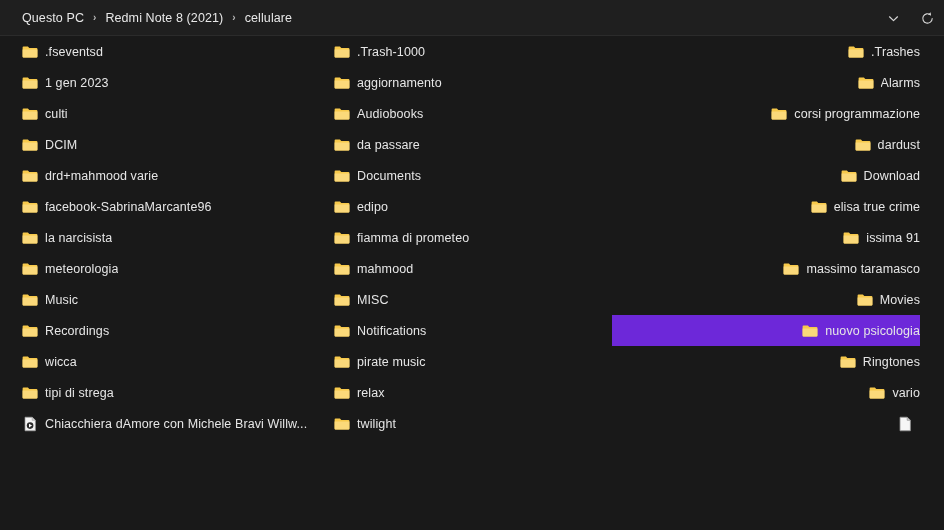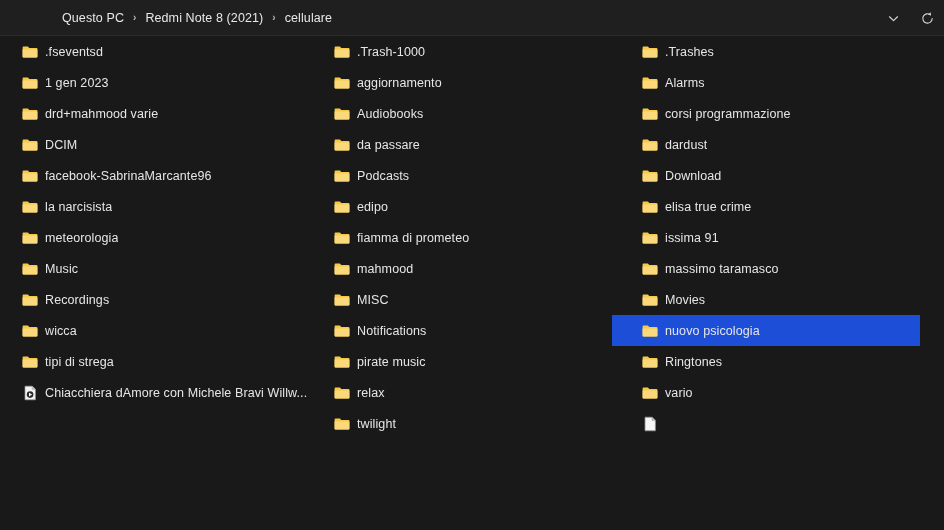--- a/index.html
+++ b/index.html
@@ -23,21 +23,20 @@
     border-bottom: 1px solid #2b2b2b;
     display: flex;
     align-items: center;
     box-sizing: border-box;
   }
   .breadcrumb {
     display: flex;
     align-items: center;
     padding-left: 22px;
     white-space: nowrap;
-    margin-left: 40px;
   }
   .crumb {
     color: #e8e8e8;
     font-size: 12.5px;
     letter-spacing: 0.1px;
   }
   .crumb-sep {
     color: #b9b9b9;
     font-size: 10px;
     margin: 0 9px;
@@ -80,24 +79,24 @@
   .item {
     position: relative;
     height: 31px;
     display: flex;
     align-items: center;
     padding-left: 22px;
     box-sizing: border-box;
     white-space: nowrap;
     cursor: default;
   }
-  .col-3 .item { padding-left: 30px; }
+  .col-3 .item { padding-left: 30px; justify-content: flex-end; }
 
   .item.selected {
-    background: #1d4ed8;
+    background: #6d28d9;
     width: 308px;
   }
 
   .item-icon {
     width: 16px;
     height: 16px;
     margin-right: 7px;
     flex: 0 0 16px;
     position: relative;
   }
@@ -158,30 +157,39 @@
         </span>
         <span class="item-label">1 gen 2023</span>
       </div>
       <div class="item">
         <span class="item-icon">
           <svg width="16" height="16" viewBox="0 0 16 16">
             <path d="M0.6 3.4 A0.9 0.9 0 0 1 1.5 2.5 H5.9 L7.3 4.1 H14.5 A0.9 0.9 0 0 1 15.4 5 V12.6 A0.9 0.9 0 0 1 14.5 13.5 H1.5 A0.9 0.9 0 0 1 0.6 12.6 Z" fill="#f7c94b"></path>
             <path d="M0.6 5.6 H15.4 V12.6 A0.9 0.9 0 0 1 14.5 13.5 H1.5 A0.9 0.9 0 0 1 0.6 12.6 Z" fill="#fbd97a"></path>
           </svg>
         </span>
+        <span class="item-label">culti</span>
+      </div>
+      <div class="item">
+        <span class="item-icon">
+          <svg width="16" height="16" viewBox="0 0 16 16">
+            <path d="M0.6 3.4 A0.9 0.9 0 0 1 1.5 2.5 H5.9 L7.3 4.1 H14.5 A0.9 0.9 0 0 1 15.4 5 V12.6 A0.9 0.9 0 0 1 14.5 13.5 H1.5 A0.9 0.9 0 0 1 0.6 12.6 Z" fill="#f7c94b"></path>
+            <path d="M0.6 5.6 H15.4 V12.6 A0.9 0.9 0 0 1 14.5 13.5 H1.5 A0.9 0.9 0 0 1 0.6 12.6 Z" fill="#fbd97a"></path>
+          </svg>
+        </span>
+        <span class="item-label">DCIM</span>
+      </div>
+      <div class="item">
+        <span class="item-icon">
+          <svg width="16" height="16" viewBox="0 0 16 16">
+            <path d="M0.6 3.4 A0.9 0.9 0 0 1 1.5 2.5 H5.9 L7.3 4.1 H14.5 A0.9 0.9 0 0 1 15.4 5 V12.6 A0.9 0.9 0 0 1 14.5 13.5 H1.5 A0.9 0.9 0 0 1 0.6 12.6 Z" fill="#f7c94b"></path>
+            <path d="M0.6 5.6 H15.4 V12.6 A0.9 0.9 0 0 1 14.5 13.5 H1.5 A0.9 0.9 0 0 1 0.6 12.6 Z" fill="#fbd97a"></path>
+          </svg>
+        </span>
         <span class="item-label">drd+mahmood varie</span>
-      </div>
-      <div class="item">
-        <span class="item-icon">
-          <svg width="16" height="16" viewBox="0 0 16 16">
-            <path d="M0.6 3.4 A0.9 0.9 0 0 1 1.5 2.5 H5.9 L7.3 4.1 H14.5 A0.9 0.9 0 0 1 15.4 5 V12.6 A0.9 0.9 0 0 1 14.5 13.5 H1.5 A0.9 0.9 0 0 1 0.6 12.6 Z" fill="#f7c94b"></path>
-            <path d="M0.6 5.6 H15.4 V12.6 A0.9 0.9 0 0 1 14.5 13.5 H1.5 A0.9 0.9 0 0 1 0.6 12.6 Z" fill="#fbd97a"></path>
-          </svg>
-        </span>
-        <span class="item-label">DCIM</span>
       </div>
       <div class="item">
         <span class="item-icon">
           <svg width="16" height="16" viewBox="0 0 16 16">
             <path d="M0.6 3.4 A0.9 0.9 0 0 1 1.5 2.5 H5.9 L7.3 4.1 H14.5 A0.9 0.9 0 0 1 15.4 5 V12.6 A0.9 0.9 0 0 1 14.5 13.5 H1.5 A0.9 0.9 0 0 1 0.6 12.6 Z" fill="#f7c94b"></path>
             <path d="M0.6 5.6 H15.4 V12.6 A0.9 0.9 0 0 1 14.5 13.5 H1.5 A0.9 0.9 0 0 1 0.6 12.6 Z" fill="#fbd97a"></path>
           </svg>
         </span>
         <span class="item-label">facebook-SabrinaMarcante96</span>
       </div>
@@ -288,21 +296,21 @@
         </span>
         <span class="item-label">da passare</span>
       </div>
       <div class="item">
         <span class="item-icon">
           <svg width="16" height="16" viewBox="0 0 16 16">
             <path d="M0.6 3.4 A0.9 0.9 0 0 1 1.5 2.5 H5.9 L7.3 4.1 H14.5 A0.9 0.9 0 0 1 15.4 5 V12.6 A0.9 0.9 0 0 1 14.5 13.5 H1.5 A0.9 0.9 0 0 1 0.6 12.6 Z" fill="#f7c94b"></path>
             <path d="M0.6 5.6 H15.4 V12.6 A0.9 0.9 0 0 1 14.5 13.5 H1.5 A0.9 0.9 0 0 1 0.6 12.6 Z" fill="#fbd97a"></path>
           </svg>
         </span>
-        <span class="item-label">Podcasts</span>
+        <span class="item-label">Documents</span>
       </div>
       <div class="item">
         <span class="item-icon">
           <svg width="16" height="16" viewBox="0 0 16 16">
             <path d="M0.6 3.4 A0.9 0.9 0 0 1 1.5 2.5 H5.9 L7.3 4.1 H14.5 A0.9 0.9 0 0 1 15.4 5 V12.6 A0.9 0.9 0 0 1 14.5 13.5 H1.5 A0.9 0.9 0 0 1 0.6 12.6 Z" fill="#f7c94b"></path>
             <path d="M0.6 5.6 H15.4 V12.6 A0.9 0.9 0 0 1 14.5 13.5 H1.5 A0.9 0.9 0 0 1 0.6 12.6 Z" fill="#fbd97a"></path>
           </svg>
         </span>
         <span class="item-label">edipo</span>
       </div>

